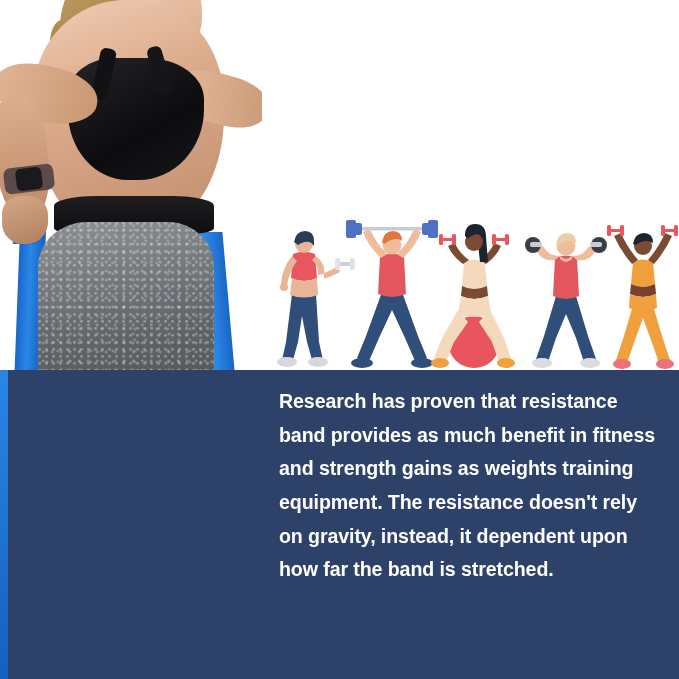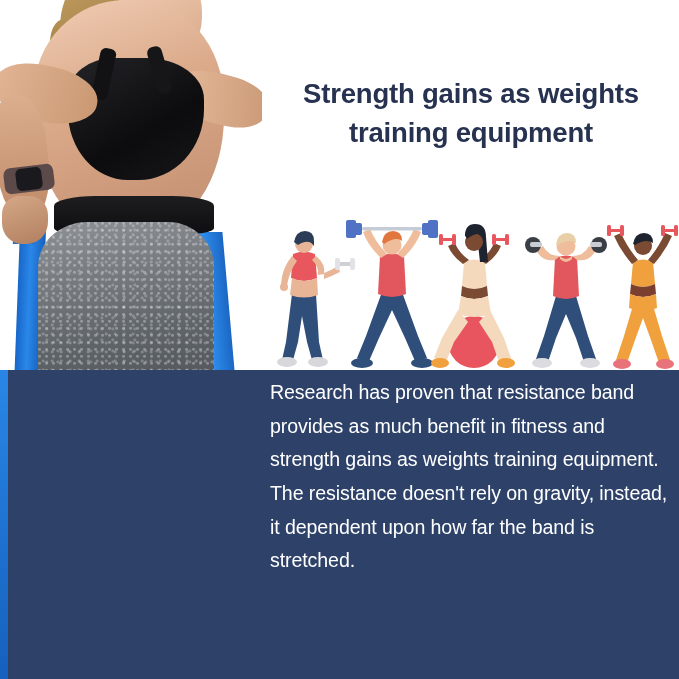--- a/index.html
+++ b/index.html
@@ -212,21 +212,21 @@
     position:absolute; left:0; top:0; width:8px; height:309px;
     background:linear-gradient(180deg,#2a86e6,#1560bd);
   }
   #body-text {
     position:absolute; left:270px; top:6px; width:400px;
     color:#ffffff;
     font-size:19.6px;
     line-height:1.72;
     letter-spacing:-0.1px;
   }
-  #body-text p { margin:0; }
+  #body-text p { margin:9px;font-weight:bold; }
 </style>
 </head>
 <body>
 
 <div id="page">
 
   <div id="photo">
     <div class="ph-bg"></div>
 
     <div class="floor"></div>
@@ -262,24 +262,20 @@
     <div class="sil toe-cap-r"></div>
 
     <div class="sil shoe-l"></div>
     <div class="sil lace-a"></div>
     <div class="sil lace-b"></div>
     <div class="sil toe-cap-l"></div>
   </div>
 
   <div id="right">
 
-    <div id="heading">
-      <span>Strength gains as weights</span><br>
-      <span>training equipment</span>
-    </div>
 
     <svg id="figures" viewBox="0 0 417 152">
 
       <g>
 
         <path d="M30 76 L24 124 L20 142 L31 142 L36 124 L40 98 L45 124 L50 142 L61 142 L57 124 L54 76 Z" fill="#2f4f7a"></path>
 
         <ellipse cx="25" cy="144" rx="10" ry="5" fill="#d8d8dc"></ellipse>
         <ellipse cx="56" cy="144" rx="10" ry="5" fill="#d8d8dc"></ellipse>
 

